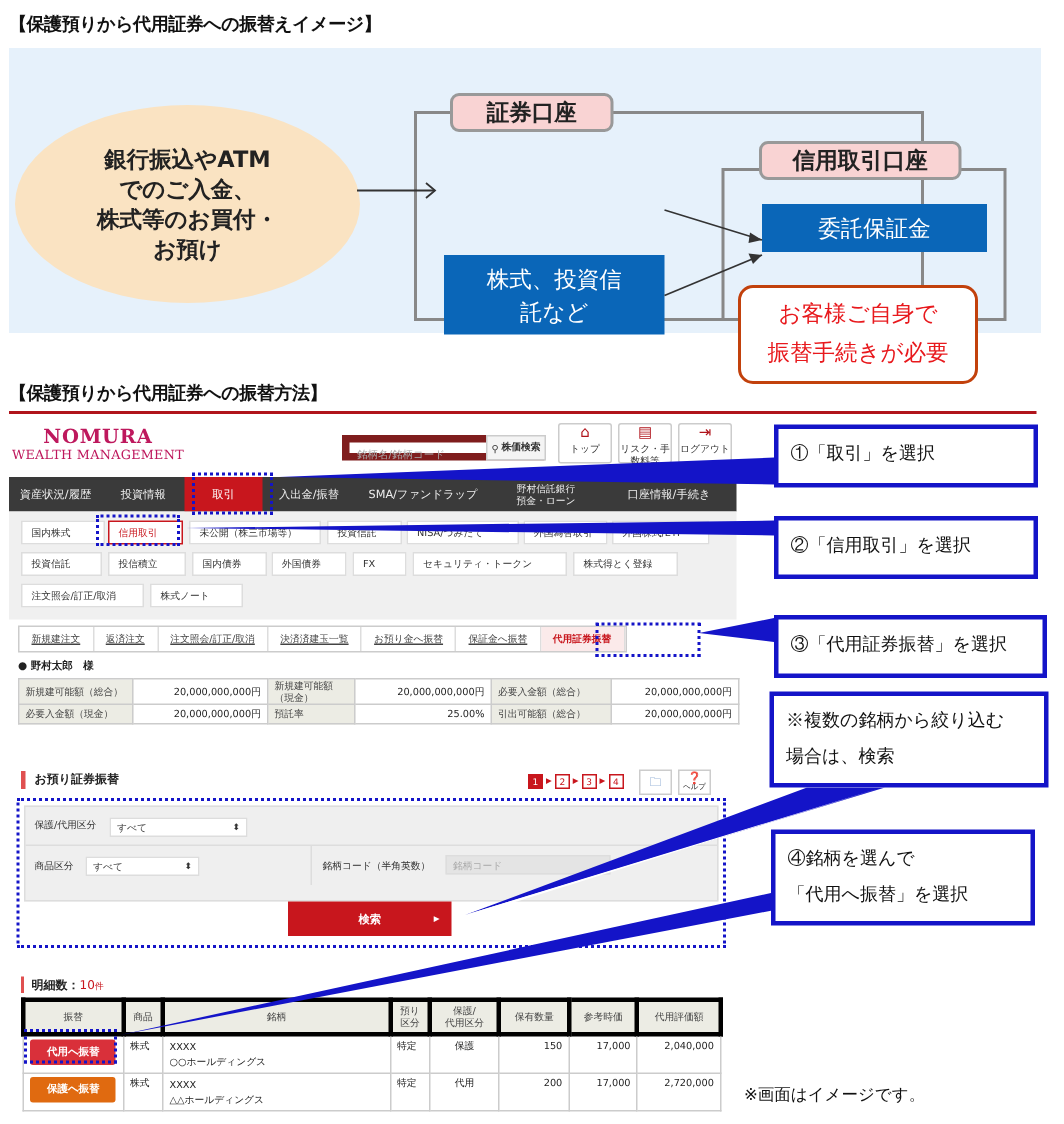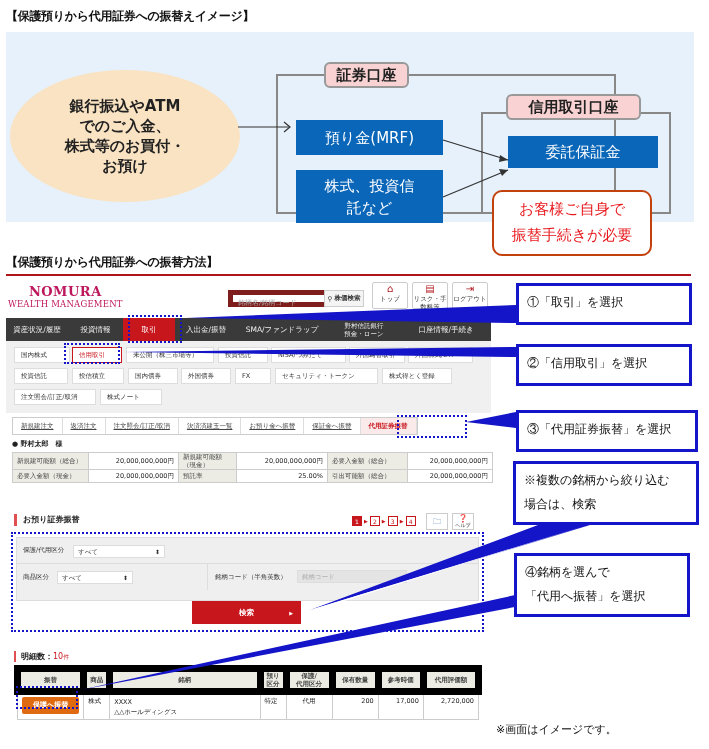--- a/index.html
+++ b/index.html
@@ -45,45 +45,44 @@
 .filter{position:absolute;left:16px;top:537px;width:463px;height:64px;background:#efefef;border:1px solid #ddd;font-size:6.5px;color:#333}
 .filter .row{position:absolute;left:0;width:100%;height:26px;display:flex;align-items:center}
 .sel{position:absolute;height:13px;background:#fff;border:1px solid #ddd;font-size:6.5px;padding:2px 4px;color:#333}
 .sel .ar{position:absolute;right:4px;top:2px;font-size:6px}
 .search-big{position:absolute;left:192px;top:601px;width:109px;height:23px;background:#c8161d;border-radius:0;color:#fff;font-size:7.5px;font-weight:bold;display:flex;align-items:center;justify-content:center}
 .search-big .ar{position:absolute;right:8px;font-size:5px}
 .dots{position:absolute;border:2px dotted #1414c8}
 .count{position:absolute;left:14px;top:651px;font-size:8px;font-weight:bold;border-left:2px solid #e05050;padding-left:5px}
 .count .num{color:#c8161d;font-weight:normal}
 .list{position:absolute;left:14px;top:665px;font-size:6.5px;width:468px}
-.list th{background:#ecece4;border:7px solid #000000;font-weight:bold;color:#444;height:23px;line-height:8px}
+.list th{background:#ecece4;border:3px solid #000000;font-weight:normal;color:#444;height:23px;line-height:8px}
 .list td{border:1px solid #ccc;height:24px;vertical-align:top;padding:2px 4px}
 .list td.r{text-align:right}
 .list td.c{text-align:center}
 .xbtn{display:block;width:57px;height:17px;border-radius:2px;color:#fff;font-size:7px;font-weight:bold;text-align:center;line-height:17px;margin:2px auto}
 
 .callout{position:absolute;background:#fff;border:3px solid #1414c8;font-family:Liberation Serif, serif;font-size:12px;color:#111;padding:4px 8px;line-height:24px;white-space:pre-line}
 .note{position:absolute;left:496px;top:722px;font-size:11px;color:#111}
 svg.lines{position:absolute;left:0;top:0;pointer-events:none}
 </style>
 </head>
 <body>
 
 <div class="sec-title" style="top:8px">【保護預りから代用証券への振替えイメージ】</div>
 
 <div id="diagram">
   <div class="oval">銀行振込やATM
 でのご入金、
 株式等のお買付・
 お預け</div>
   <div class="acct" style="left:270px;top:42px;width:340px;height:140px"></div>
-  <div class="acct-label" style="left:318px;top:30px;width:85px;height:26px;line-height:22px">証券口座</div>
+  <div class="acct-label" style="left:294px;top:30px;width:109px;height:26px;line-height:22px">証券口座</div>
   <div class="acct" style="left:475px;top:80px;width:190px;height:102px"></div>
   <div class="acct-label" style="left:500px;top:62px;width:135px;height:26px;line-height:22px">信用取引口座</div>
-  <div class="bluebox" style="left:290px;top:88px;width:147px;height:35px">預り金(MRF)</div>
   <div class="bluebox" style="left:290px;top:138px;width:147px;height:53px">株式、投資信
 託など</div>
   <div class="bluebox" style="left:502px;top:104px;width:150px;height:32px">委託保証金</div>
   <div class="bubble" style="left:486px;top:158px;width:160px;height:66px">お客様ご自身で
 振替手続きが必要</div>
 </div>
 <svg class="lines" width="709" height="240">
   <line x1="238" y1="127" x2="290" y2="127" stroke="#333" stroke-width="1.2"></line>
   <polyline points="284,122 290,127 284,132" fill="none" stroke="#333" stroke-width="1.2"></polyline>
   <line x1="443" y1="140" x2="508" y2="160" stroke="#333" stroke-width="1.2"></line>
@@ -222,20 +221,35 @@
     <th style="width:26px;white-space:pre-line">預り
 区分</th>
     <th style="width:46px;white-space:pre-line">保護/
 代用区分</th>
     <th style="width:46px">保有数量</th>
     <th style="width:45px">参考時価</th>
     <th style="width:55px">代用評価額</th>
   </tr>
   <tr>
     <td style="padding:0">
+          <span class="xbtn" style="background:#d9303a">代用へ振替</span>
+        </td>
+    <td>株式</td>
+    <td style="line-height:10px">
+          <div>XXXX</div>
+          <div>○○ホールディングス</div>
+        </td>
+    <td>特定</td>
+    <td class="c">保護</td>
+    <td class="r">150</td>
+    <td class="r">17,000</td>
+    <td class="r">2,040,000</td>
+  </tr>
+  <tr>
+    <td style="padding:0">
           <span class="xbtn" style="background:#e06a10">保護へ振替</span>
         </td>
     <td>株式</td>
     <td style="line-height:10px">
           <div>XXXX</div>
           <div>△△ホールディングス</div>
         </td>
     <td>特定</td>
     <td class="c">代用</td>
     <td class="r">200</td>

